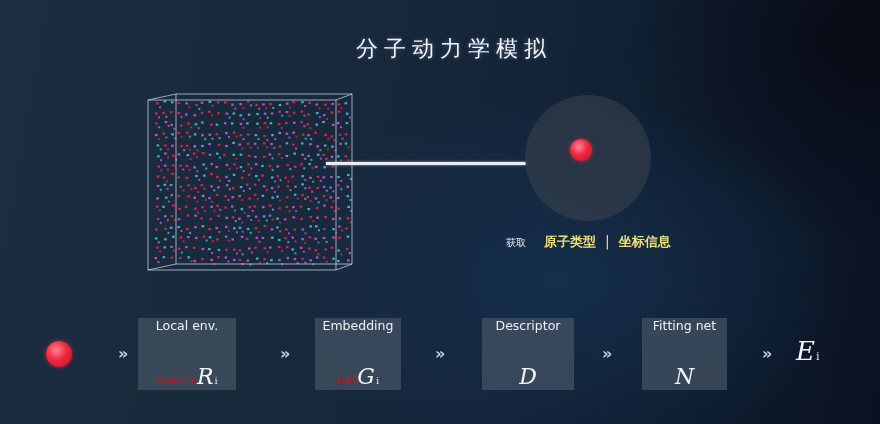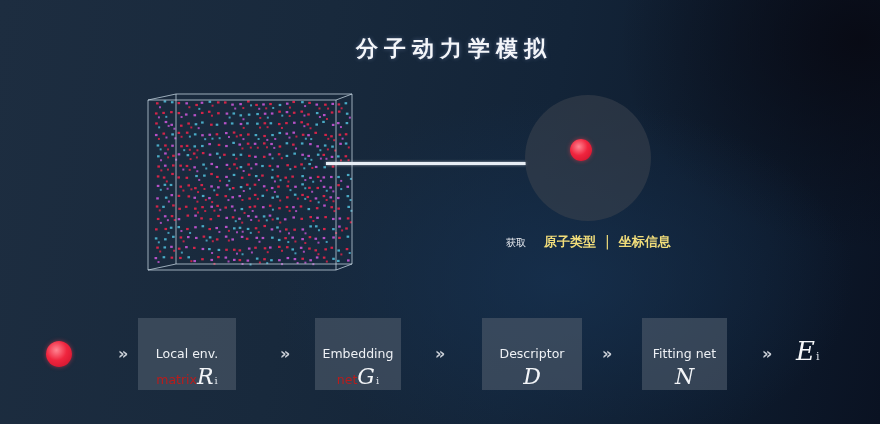--- a/index.html
+++ b/index.html
@@ -8,21 +8,21 @@
     position: relative;
     font-family: "DejaVu Sans", sans-serif;
     background:
       radial-gradient(ellipse 420px 260px at 560px 280px, rgba(22,48,78,0.85) 0%, rgba(22,48,78,0) 70%),
       radial-gradient(ellipse 300px 260px at 860px 40px, rgba(8,10,20,0.95) 0%, rgba(8,10,20,0) 80%),
       linear-gradient(100deg, #1d2d40 0%, #18293c 35%, #132438 60%, #0d1a2c 85%, #0a1222 100%);
     color: #fff;
   }
   .title {
     position: absolute; left: 0; top: 34px; width: 880px;
-    text-align: center; font-size: 22px; font-weight: bold;
+    text-align: center; font-size: 22px; font-weight: normal;
     letter-spacing: 6px; color: #f4f6fa;
     text-shadow: 0 0 4px rgba(180,200,255,0.35);
     padding-left: 28px;
   }
   
   .cube { position: absolute; left: 146px; top: 92px; width: 212px; height: 180px; }
   .cube svg { position: absolute; left: 0; top: 0; }
   .connector {
     position: absolute; left: 326px; top: 162px; width: 200px; height: 3px;
     background: #e8eef5; box-shadow: 0 0 3px rgba(255,255,255,0.6);
@@ -47,33 +47,33 @@
   .acquire .sep { font-size: 14px; color: #f1dd7a; margin: 0 9px; }
   .desc {
     position: absolute; left: 482px; top: 261px; width: 226px;
     text-align: center; font-size: 10px; line-height: 17px; color: #e2e6ec;
   }
 
   
   .box {
     position: absolute; top: 318px; height: 72px;
     background: rgba(78,90,106,0.62);
-    display: flex; flex-direction: column; align-items: center; justify-content: flex-end;
+    display: flex; flex-direction: column; align-items: center; justify-content: space-between;
   }
   .box .name { font-size: 12.5px; color: #eef1f5; line-height: 16px; }
   .box .sym-row { display: flex; align-items: baseline; margin-top: 2px; }
   .box .sym-pre { font-size: 12.5px; color: #b91c1c; }
   .box .sym {
     font-family: "DejaVu Serif", serif; font-style: italic;
     font-size: 22px; color: #f3f5f8; line-height: 26px;
   }
   .box .sub { font-family: "DejaVu Serif", serif; font-size: 10px; color: #e0e4ea; margin-left: 1px; }
   .b1 { left: 138px; width: 98px; }
   .b2 { left: 315px; width: 86px; }
-  .b3 { left: 482px; width: 100px; }
+  .b3 { left: 482px; width: 92px; }
   .b4 { left: 642px; width: 85px; }
 
   .arrow {
     position: absolute; top: 344px; font-size: 16px; font-weight: bold;
     color: #c9ced6; letter-spacing: -3px;
   }
   .a1 { left: 118px; } .a2 { left: 280px; } .a3 { left: 435px; }
   .a4 { left: 602px; } .a5 { left: 762px; }
 
   .output { position: absolute; left: 796px; top: 336px; display: flex; align-items: baseline; }

